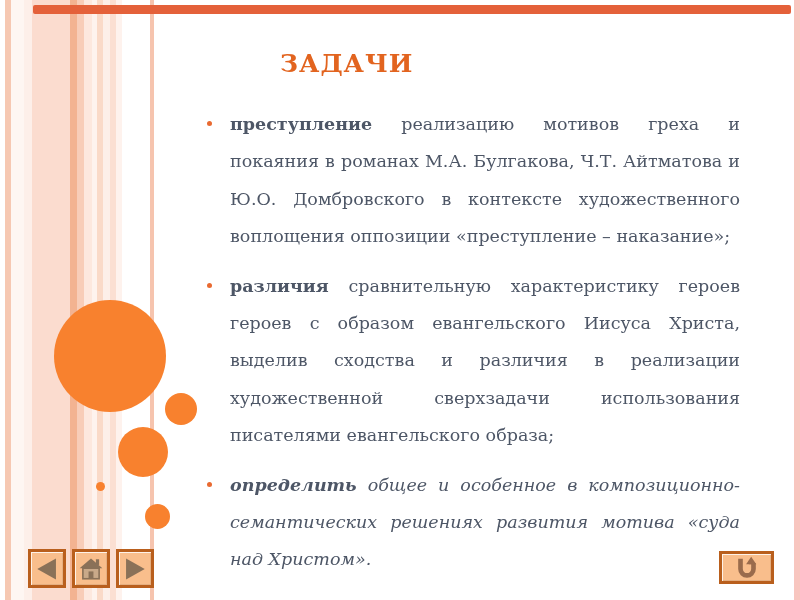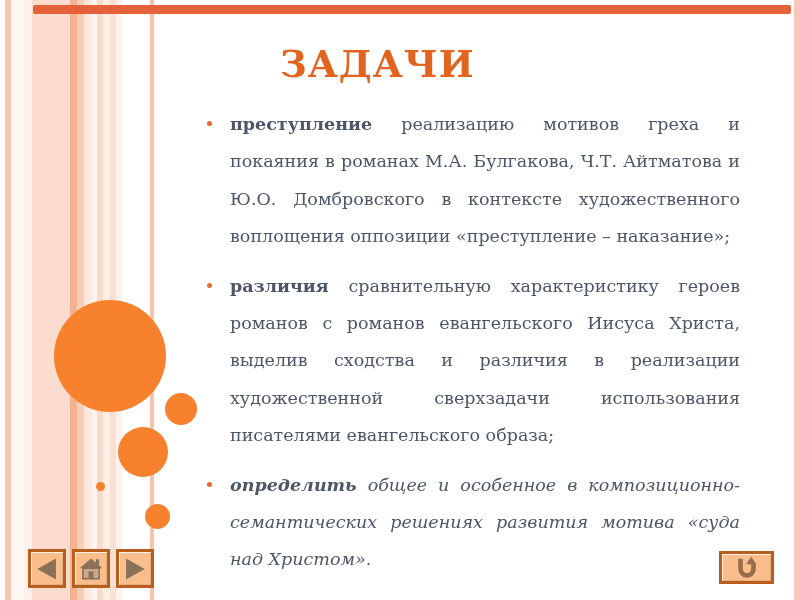--- a/index.html
+++ b/index.html
@@ -35,21 +35,21 @@
     position:absolute;right:0;top:0;width:6px;height:600px;
     background:#f8c6bf;
   }
   .top-bar{
     position:absolute;left:33px;top:5px;width:758px;height:9px;
     border-radius:2px;
   }
   .circle{position:absolute;border-radius:50%;}
   .title{
     position:absolute;left:280px;top:44px;width:480px;
-    font-weight:bold;font-size:37px;line-height:40px;
+    font-weight:bold;font-size:25px;line-height:40px;
     letter-spacing:1px;margin:0;
   }
   .bullets{
     position:absolute;left:200px;top:106px;width:540px;
     list-style:none;margin:0;padding:0;
   }
   .bullets li{
     position:relative;
     padding-left:30px;
     margin-bottom:12px;
@@ -95,21 +95,21 @@
     <span>ЗАДАЧИ</span><br>
   </h1>
 
   <ul class="bullets">
     <li style="color: rgb(77, 86, 102);">
       <span class="dot" style="background: rgb(233, 106, 49);"></span>
       <b>преступление</b><span> реализацию мотивов греха и покаяния в романах М.А.&nbsp;Булгакова, Ч.Т.&nbsp;Айтматова и Ю.О.&nbsp;Домбровского в контексте художественного воплощения оппозиции «преступление – наказание»;</span>
     </li>
     <li style="color: rgb(77, 86, 102);">
       <span class="dot" style="background: rgb(233, 106, 49);"></span>
-      <b>различия</b><span> сравнительную характеристику героев романов с романов евангельского Иисуса Христа, выделив сходства и различия в реализации художественной сверхзадачи использования писателями евангельского образа;</span>
+      <b>различия</b><span> сравнительную характеристику героев героев с образом евангельского Иисуса Христа, выделив сходства и различия в реализации художественной сверхзадачи использования писателями евангельского образа;</span>
     </li>
     <li style="color: rgb(77, 86, 102); font-style: italic;">
       <span class="dot" style="background: rgb(233, 106, 49);"></span>
       <b>определить</b><span> общее и особенное в композиционно-семантических решениях развития мотива «суда над Христом».</span>
     </li>
   </ul>
 
   <button class="nav-btn" style="left:28px;top:549px;">
     <span>
       <svg width="26" height="26" viewBox="0 0 32 32">

